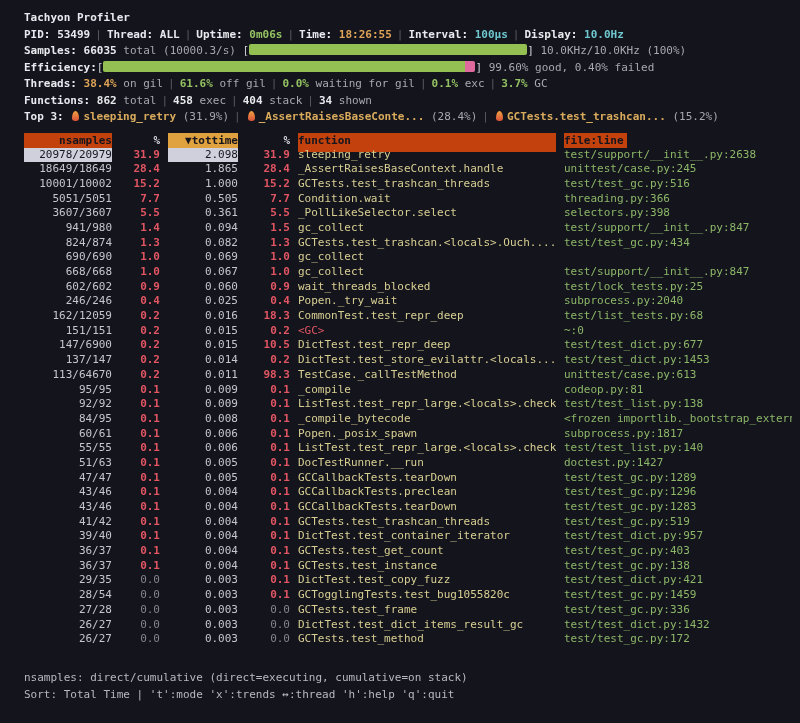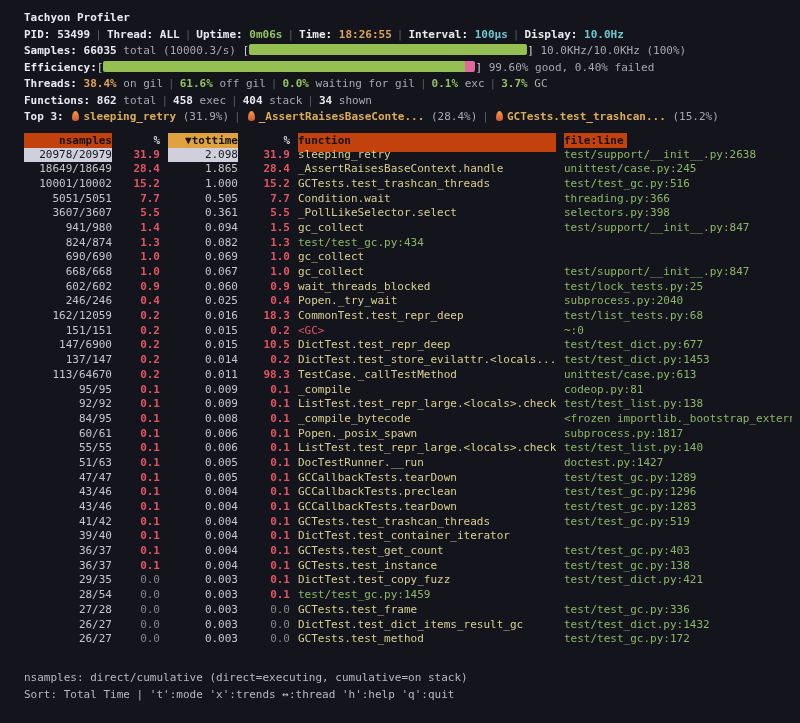--- a/index.html
+++ b/index.html
@@ -174,20 +174,21 @@
         <span class="cell c-tot">0.094</span>
         <span class="cell c-pct hot">1.5</span>
         <span class="cell c-fn">gc_collect</span>
         <span class="cell c-file">test/support/__init__.py:847</span>
       </div>
       <div class="grid trow">
         <span class="cell c-ns">824/874</span>
         <span class="cell c-pct hot">1.3</span>
         <span class="cell c-tot">0.082</span>
         <span class="cell c-pct hot">1.3</span>
+        <span class="cell c-fn">GCTests.test_trashcan.&lt;locals&gt;.Ouch....</span>
         <span class="cell c-file">test/test_gc.py:434</span>
       </div>
       <div class="grid trow">
         <span class="cell c-ns">690/690</span>
         <span class="cell c-pct hot">1.0</span>
         <span class="cell c-tot">0.069</span>
         <span class="cell c-pct hot">1.0</span>
         <span class="cell c-fn">gc_collect</span>
       </div>
       <div class="grid trow">
@@ -333,20 +334,21 @@
         <span class="cell c-pct hot">0.1</span>
         <span class="cell c-fn">GCTests.test_trashcan_threads</span>
         <span class="cell c-file">test/test_gc.py:519</span>
       </div>
       <div class="grid trow">
         <span class="cell c-ns">39/40</span>
         <span class="cell c-pct hot">0.1</span>
         <span class="cell c-tot">0.004</span>
         <span class="cell c-pct hot">0.1</span>
         <span class="cell c-fn">DictTest.test_container_iterator</span>
+        <span class="cell c-file">test/test_dict.py:957</span>
       </div>
       <div class="grid trow">
         <span class="cell c-ns">36/37</span>
         <span class="cell c-pct hot">0.1</span>
         <span class="cell c-tot">0.004</span>
         <span class="cell c-pct hot">0.1</span>
         <span class="cell c-fn">GCTests.test_get_count</span>
         <span class="cell c-file">test/test_gc.py:403</span>
       </div>
       <div class="grid trow">
@@ -363,20 +365,21 @@
         <span class="cell c-tot">0.003</span>
         <span class="cell c-pct hot">0.1</span>
         <span class="cell c-fn">DictTest.test_copy_fuzz</span>
         <span class="cell c-file">test/test_dict.py:421</span>
       </div>
       <div class="grid trow">
         <span class="cell c-ns">28/54</span>
         <span class="cell c-pct dimp">0.0</span>
         <span class="cell c-tot">0.003</span>
         <span class="cell c-pct hot">0.1</span>
+        <span class="cell c-fn">GCTogglingTests.test_bug1055820c</span>
         <span class="cell c-file">test/test_gc.py:1459</span>
       </div>
       <div class="grid trow">
         <span class="cell c-ns">27/28</span>
         <span class="cell c-pct dimp">0.0</span>
         <span class="cell c-tot">0.003</span>
         <span class="cell c-pct dimp">0.0</span>
         <span class="cell c-fn">GCTests.test_frame</span>
         <span class="cell c-file">test/test_gc.py:336</span>
       </div>

